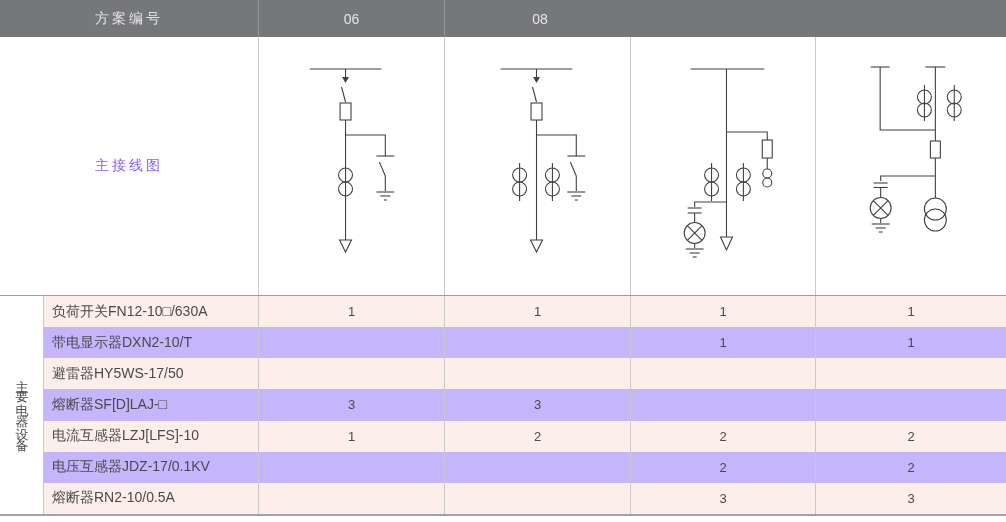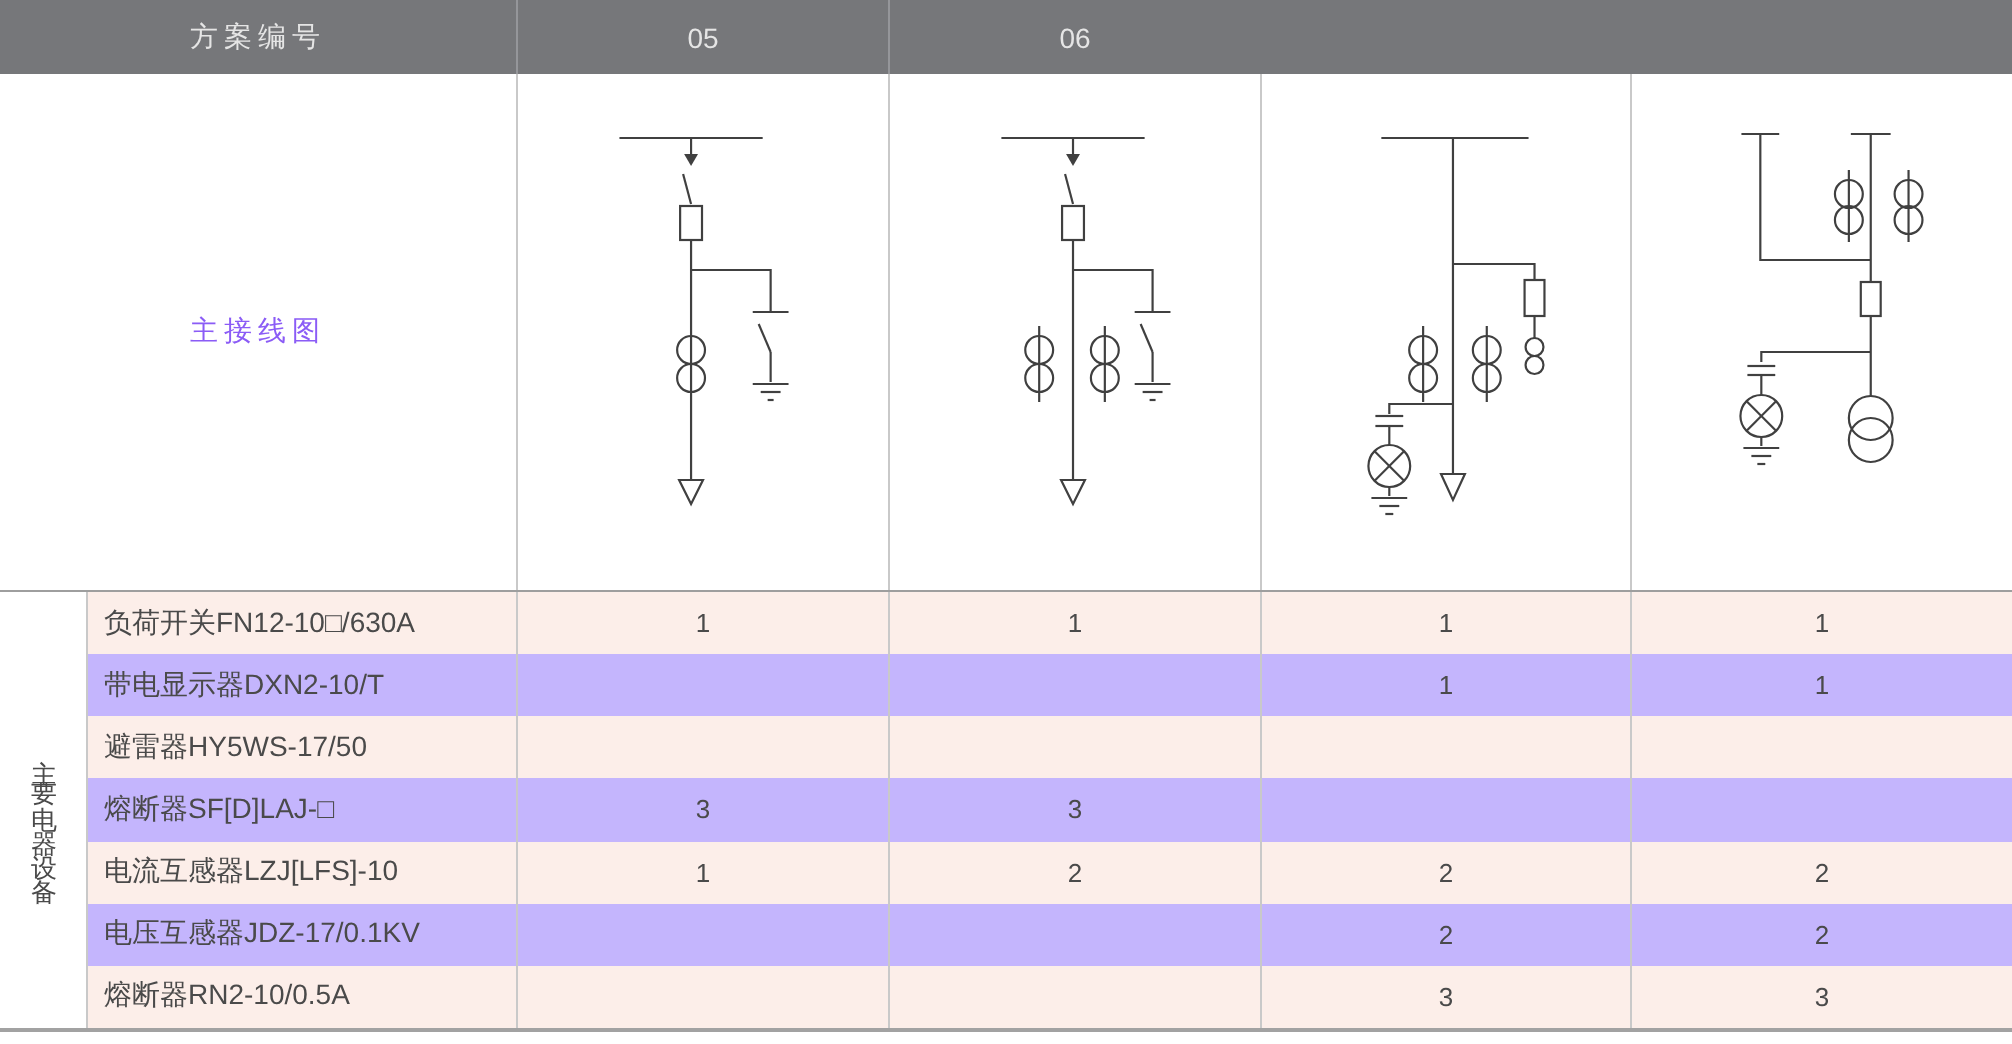--- a/index.html
+++ b/index.html
@@ -58,22 +58,22 @@
   .sch polygon.solid { fill:#404040; stroke:none; }
   .sch polygon.hollow { fill:#ffffff; stroke:#404040; stroke-width:1.1; }
 </style>
 </head>
 <body>
 
 <div class="page">
 
   <div class="header-row">
     <div class="hcell lbl w0">方案编号</div>
-    <div class="hcell w1">05</div>
     <div class="hcell w2">06</div>
+    <div class="hcell w4">08</div>
   </div>
 
   <div class="diagram-row">
     <div class="dlabel">主接线图</div>
 
     <div class="dcell w1">
       <svg class="sch" viewBox="0 0 186 258" preserveAspectRatio="none">
         <g>
           <line x1="51" y1="32" x2="123" y2="32"></line>
         </g>

